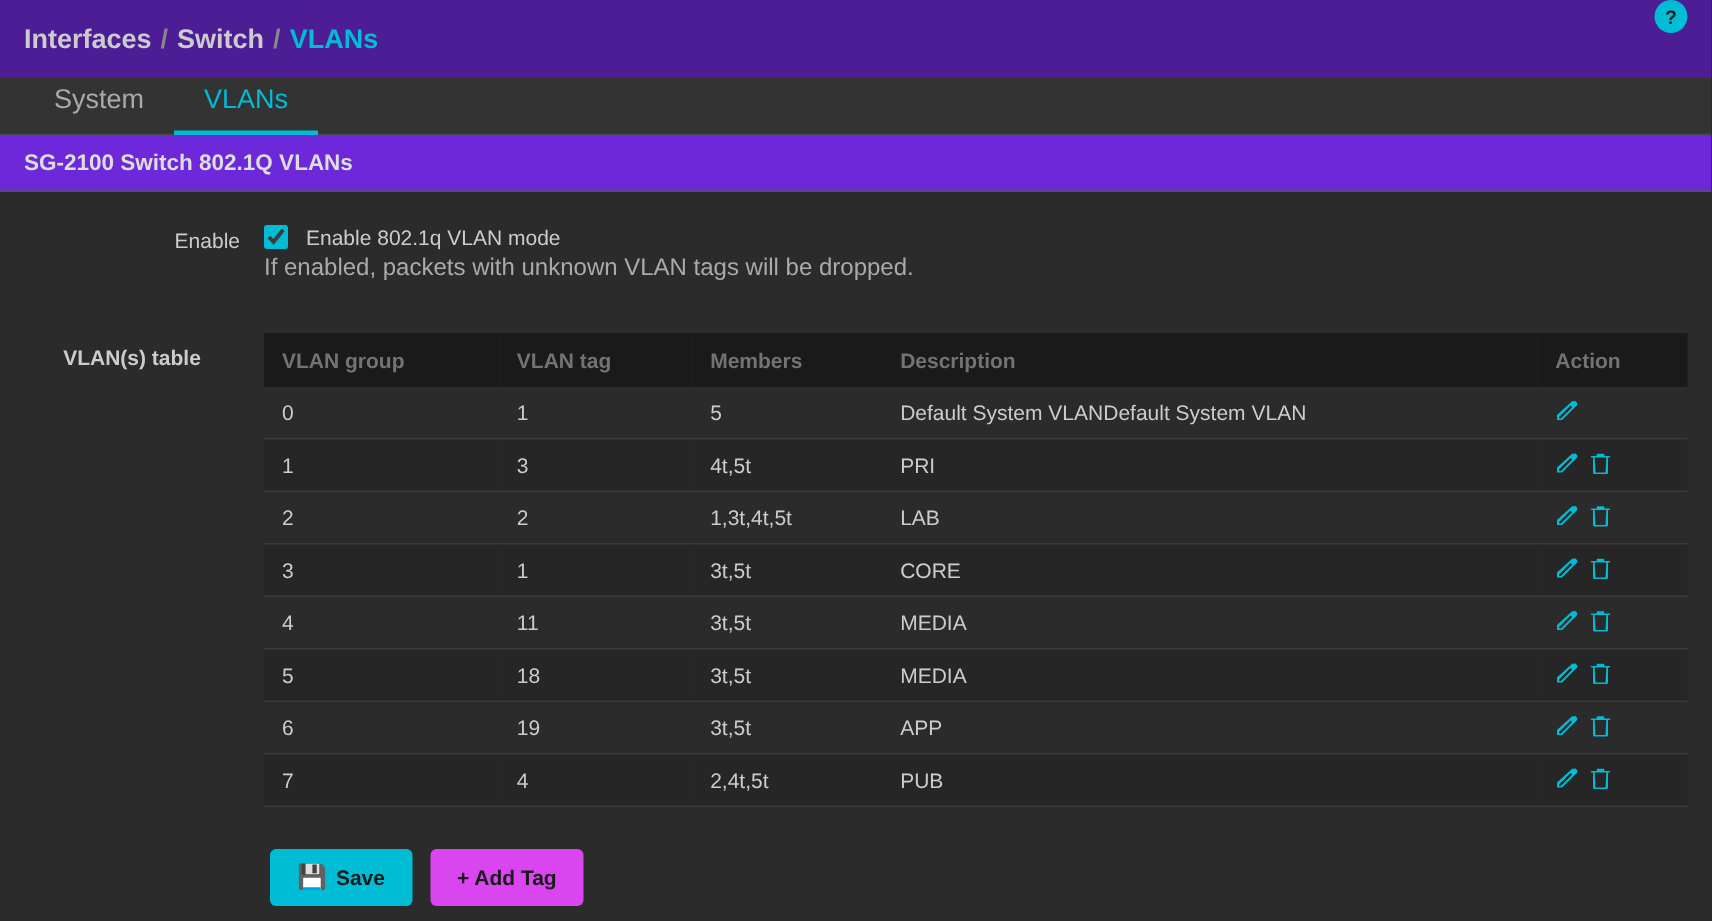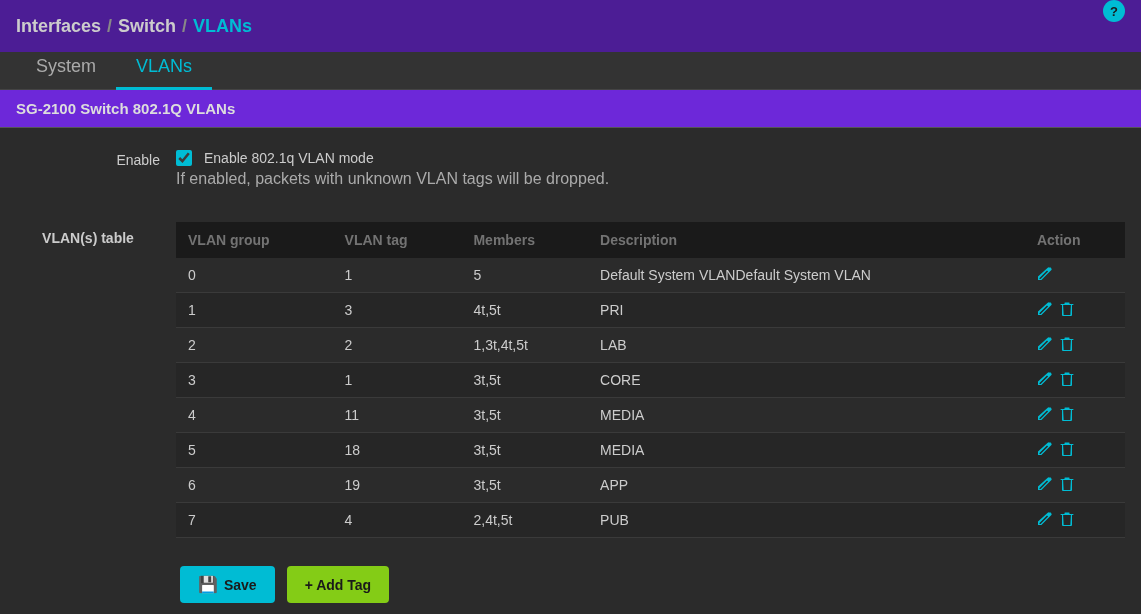--- a/index.html
+++ b/index.html
@@ -213,21 +213,21 @@
       font-size: 14px;
       font-weight: bold;
     }
 
     .btn-save {
       background: #00bcd4;
       color: #1a1a1a;
     }
 
     .btn-add {
-      background: #84cc16;
+      background: #d946ef;
       color: #1a1a1a;
     }
 
     .btn-icon {
       font-size: 16px;
     }
   </style>
 </head>
 <body>
 

